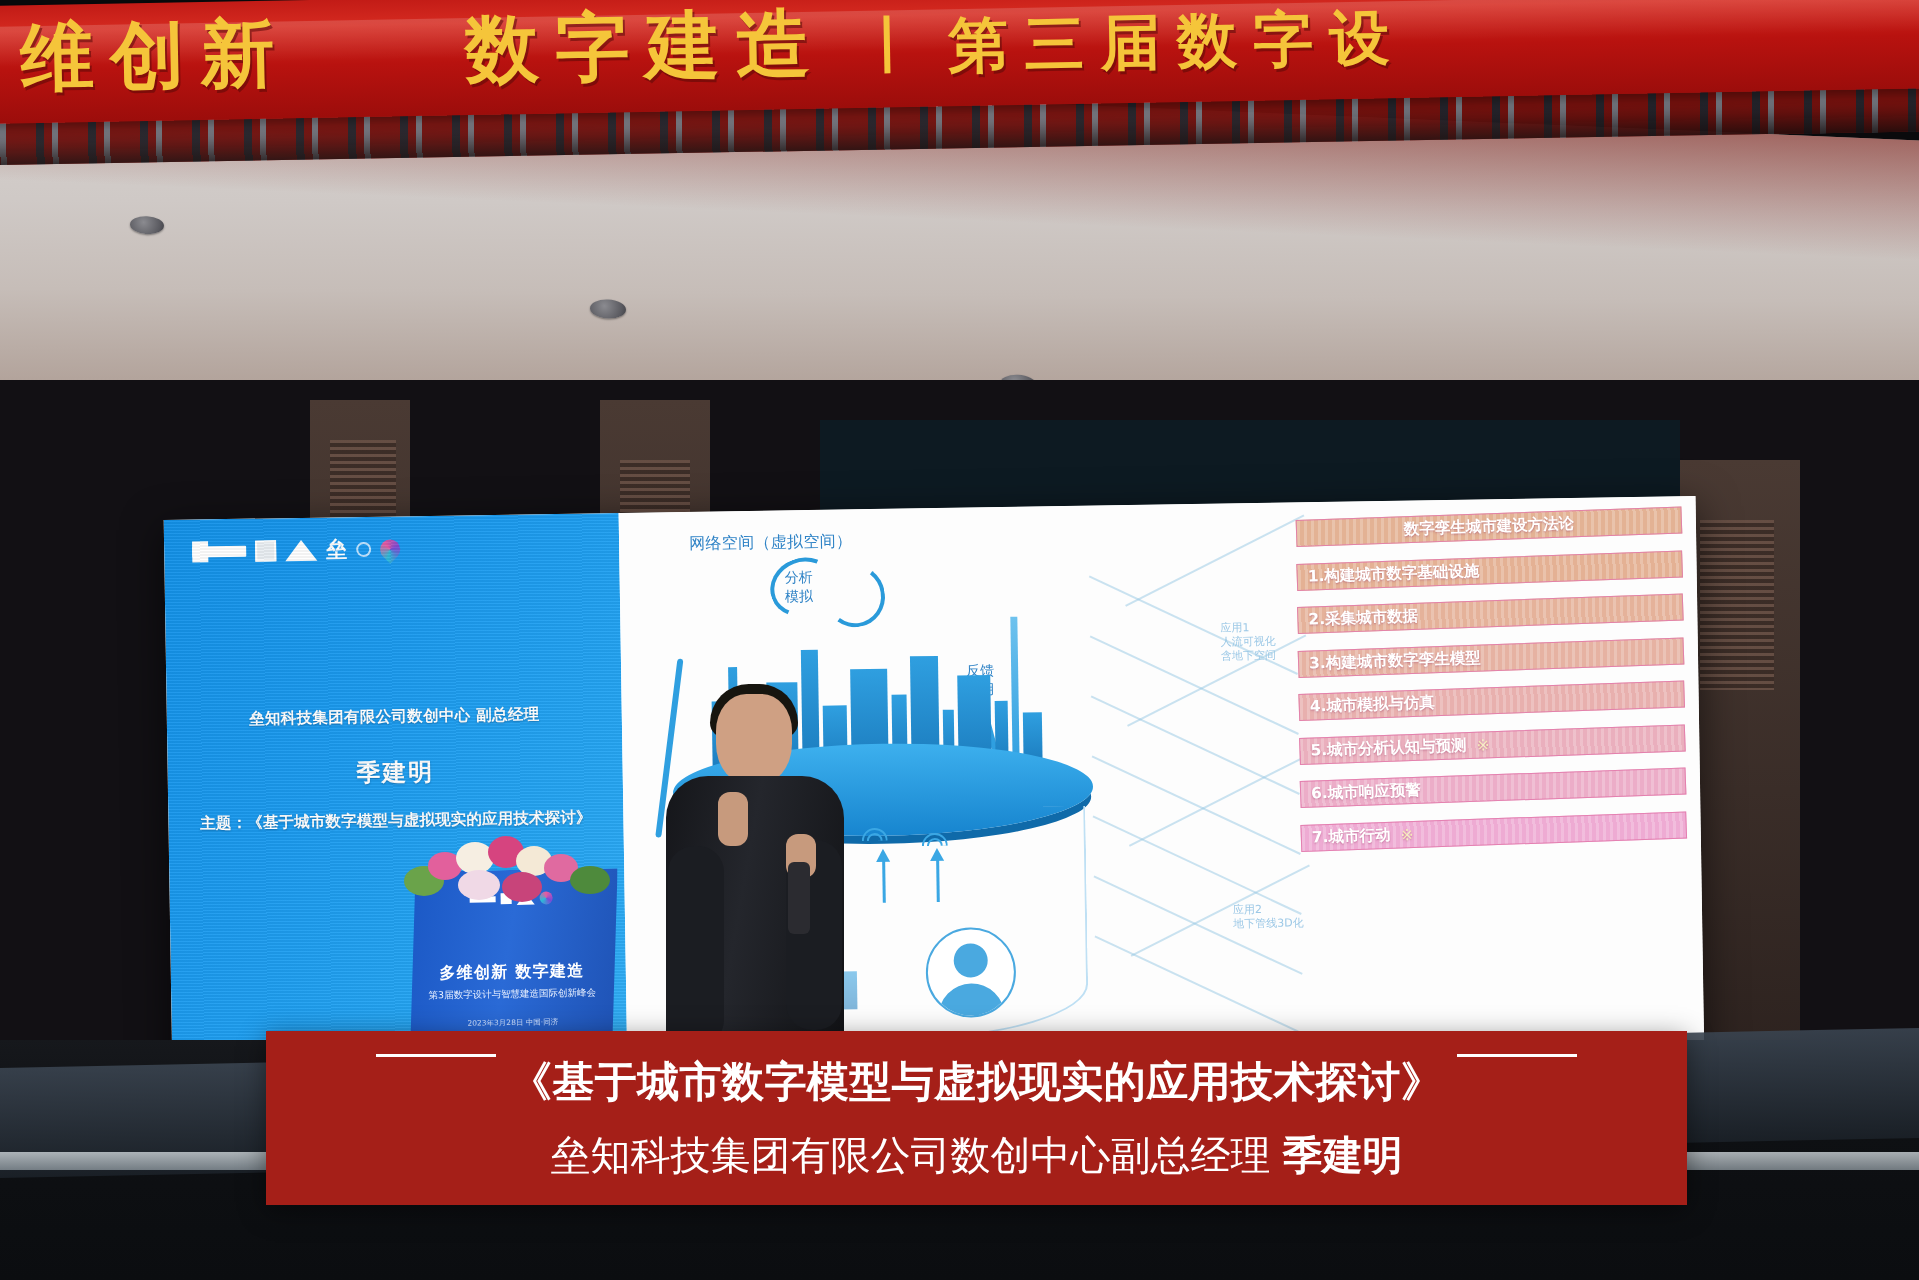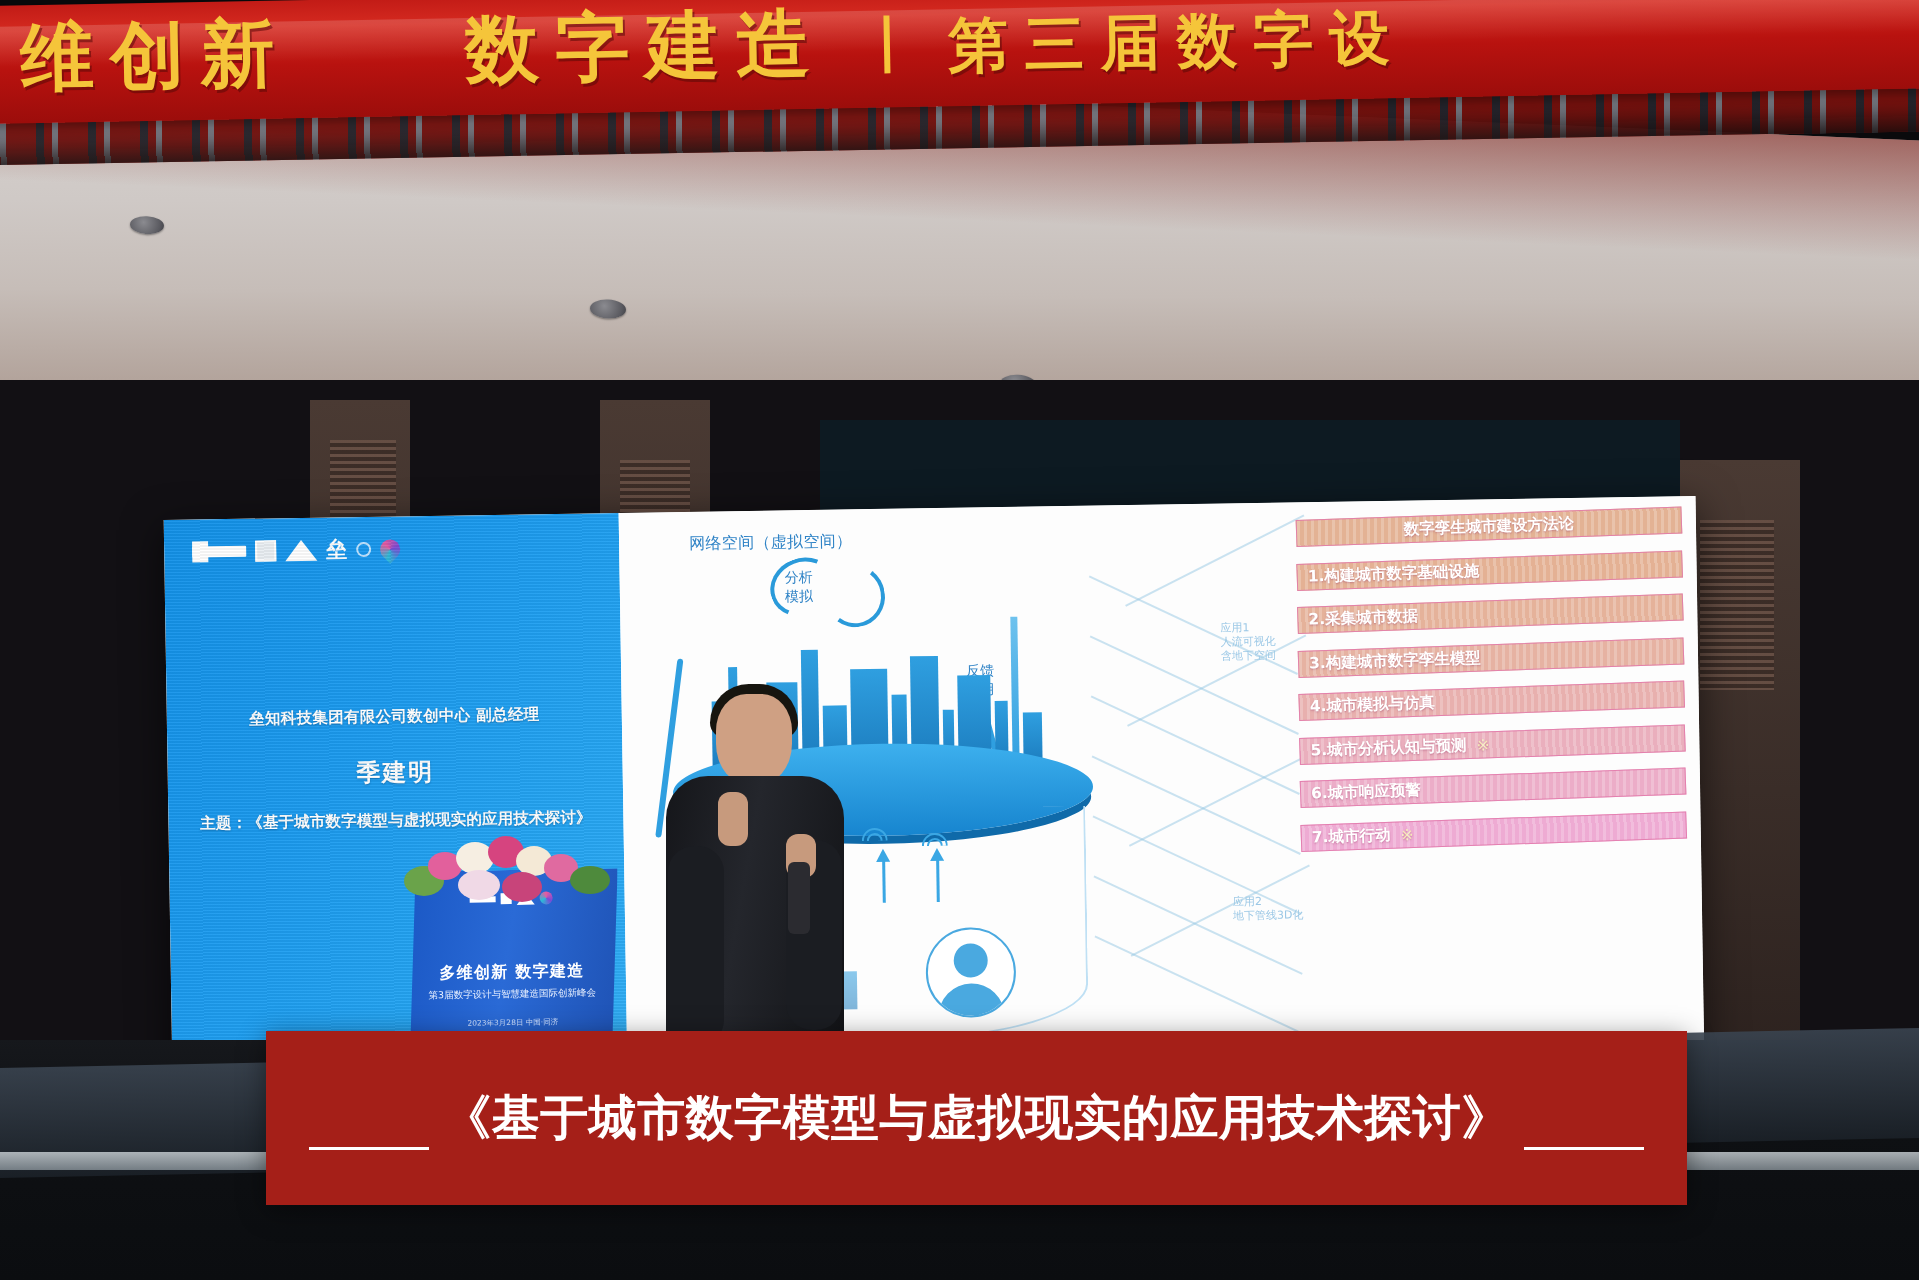--- a/index.html
+++ b/index.html
@@ -67,21 +67,21 @@
 
   
   .diagram{position:absolute;left:455px;top:0;width:1077px;height:100%;background:#fdfdfd;}
   .dlabel{position:absolute;color:#2f83c6;font-family:"DejaVu Sans",sans-serif;white-space:pre-line;}
   .dlabel.faint{color:#9cc8e6;}
   .dlabel.tiny{font-size:11px;line-height:1.25;}
   .d-title{left:70px;top:22px;font-size:16px;letter-spacing:.02em;}
   .d-anal{left:165px;top:58px;font-size:14px;line-height:1.35;}
   .d-fb{left:345px;top:154px;font-size:14px;line-height:1.35;}
   .d-app1{left:600px;top:118px;}
-  .d-app2{left:608px;top:392px;}
+  .d-app2{left:608px;top:400px;}
   .d-app3{left:600px;top:534px;}
   .d-bl{left:48px;top:300px;font-size:13px;line-height:1.35;}
 
   .city{position:absolute;left:90px;top:100px;width:330px;height:160px;
     display:flex;align-items:flex-end;gap:4px;}
   .bld{background:linear-gradient(180deg,#2f9fe0,#1b7bbd);}
   .disc{position:absolute;left:50px;top:235px;width:420px;height:92px;border-radius:50%;
     background:linear-gradient(180deg,#3db0ee,#1785cf);box-shadow:0 10px 0 -2px #0f6aa9;}
   .cyl{position:absolute;left:62px;top:300px;width:396px;height:230px;
     border:2px solid #bfe0f4;border-top:none;border-radius:0 0 190px 190px/0 0 54px 54px;}
@@ -149,22 +149,22 @@
     font-size:58px;font-weight:bold;letter-spacing:.04em;font-family:"DejaVu Sans",sans-serif;
     white-space:nowrap;}
   .teal-edge{position:absolute;right:0;bottom:0;width:48px;height:96px;background:#b2231f;}
   .white-rail{position:absolute;left:0;top:1152px;width:1919px;height:18px;
     background:linear-gradient(180deg,#cfd6da,#8a949b);opacity:.8;}
 
   
   .caption{position:absolute;left:266px;top:1031px;width:1421px;height:174px;
     background:#a51f18;display:flex;flex-direction:column;align-items:center;justify-content:center;
     box-shadow:0 6px 26px rgba(0,0,0,.45);}
-  .cap1{display:flex;align-items:flex-end;gap:14px;color:#fff;
-    font-size:48px;font-weight:bold;letter-spacing:.01em;font-family:"DejaVu Sans",sans-serif;}
+  .cap1{display:flex;align-items:flex-start;gap:14px;color:#fff;
+    font-size:42px;font-weight:bold;letter-spacing:.01em;font-family:"DejaVu Sans",sans-serif;}
   .cap-rule{display:block;width:120px;height:3px;background:#fff;}
   .cap2{margin-top:18px;color:#fff;font-size:40px;font-family:"DejaVu Sans",sans-serif;}
   .cap2 b{font-weight:bold;margin-left:12px;}
 </style>
 </head>
 <body>
 
 <div id="stage">
 
   <div class="ceiling">
@@ -397,15 +397,18 @@
   <div class="fdeck"></div>
   <div class="white-rail"></div>
 
 
   <div class="caption">
     <div class="cap1">
       <span class="cap-rule"></span>
       <span>《基于城市数字模型与虚拟现实的应用技术探讨》</span>
       <span class="cap-rule"></span>
     </div>
+    <div class="cap2">
+      <span>垒知科技集团有限公司数创中心副总经理</span><b>季建明</b>
+    </div>
   </div>
 
 </div>
 
 </body></html>

